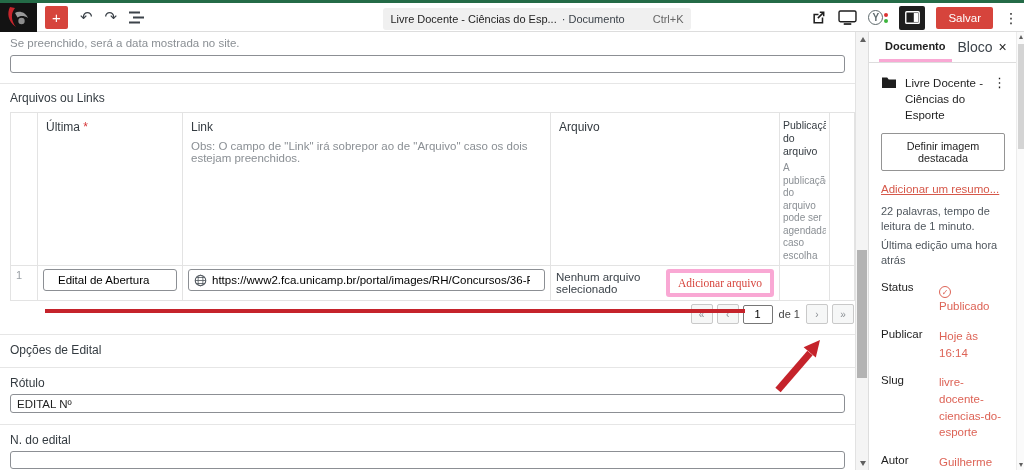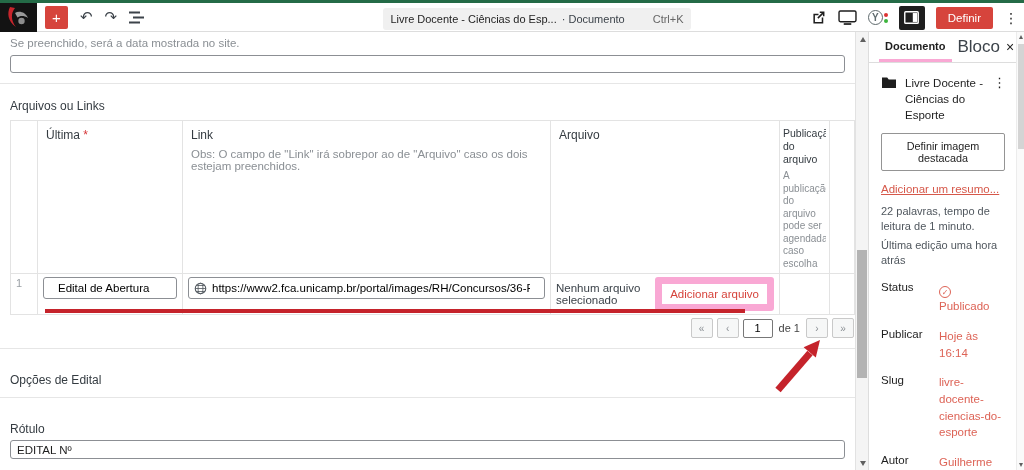--- a/index.html
+++ b/index.html
@@ -31,62 +31,62 @@
   .save-btn { background:#d6443c; color:#fff; border:none; border-radius:2px; font-size:11.5px; padding:5px 12px; cursor:pointer; font-family:inherit; }
   .more-btn { background:none; border:none; font-size:14px; color:#1e1e1e; cursor:pointer; }
 
   
   .content { position:absolute; top:32px; left:0; width:855px; height:438px; background:#fff; padding:3px 10px 0 10px; overflow:hidden; }
   .f-label { color:#343b41; font-size:12px; }
   .f-help { color:#8a8f94; font-size:11.5px; margin-top:2px; }
   .t-input { width:100%; height:18px; border:1px solid #8c8f94; border-radius:3px; font-family:inherit; font-size:11.5px; padding:0 6px; color:#1e1e1e; }
   .row1-input { margin-top:6px; }
   .hr { height:1px; background:#e6e6e6; margin:10px -10px 0 -10px; }
-  .sec-title { margin-top:15px; color:#343b41; }
+  .sec-title { margin-top:7px; color:#343b41; }
   .req { color:#d63638; }
 
   table.acf { margin-top:7px; width:844px; border-collapse:collapse; table-layout:fixed; }
   table.acf th, table.acf td { border:1px solid #e3e3e3; vertical-align:top; text-align:left; font-weight:normal; }
   table.acf th { padding:7px 8px; color:#343b41; font-size:12px; }
   col.c-num{width:27px;} col.c-tit{width:145px;} col.c-link{width:368px;} col.c-arq{width:229px;} col.c-pub{width:50px;} col.c-end{width:25px;}
   .obs { color:#8a8f94; font-size:11.5px; margin-top:6px; font-weight:normal; }
   .pubwrap { height:140px; overflow:hidden; font-size:10px; line-height:1.25; }
   .pubwrap .p-label { color:#343b41; font-size:10.5px; }
   .pubwrap .p-help { color:#8a8f94; margin-top:4px; }
   td.cell { vertical-align:middle; padding:3px 5px; height:30px; }
   td.c-numcell { text-align:center; color:#9aa0a5; font-size:11px; vertical-align:middle; }
   .cell-input { width:100%; height:22px; border:1px solid #8c8f94; border-radius:3px; font-family:inherit; font-size:11.5px; padding:0 14px; }
   .link-wrap { position:relative; }
   .link-wrap svg { position:absolute; left:6px; top:5px; }
   .link-wrap input { padding-left:23px; }
   .arq-cell { display:flex; align-items:center; gap:7px; font-size:11.5px; color:#3c434a; }
-  .btn-outline-red { background:#fff; border:7px solid #f9a8d4; color:#d6443c; border-radius:3px; padding:4px 8px; font-size:11.5px; cursor:pointer; font-family:Liberation Sans, sans-serif; white-space:nowrap; }
+  .btn-outline-red { background:#fff; border:4px solid #f9a8d4; color:#d6443c; border-radius:3px; padding:4px 8px; font-size:11.5px; cursor:pointer; font-family:Liberation Serif, serif; white-space:nowrap; }
 
   .pag-row { width:844px; margin-top:3px; display:flex; justify-content:flex-end; align-items:center; gap:4px; }
   .pag-btn { width:22px; height:20px; background:#f6f7f7; border:1px solid #c9c9c9; border-radius:2px; color:#8a8f94; font-size:10px; cursor:pointer; }
   .pag-input { width:30px; height:19px; border:1px solid #777; border-radius:2px; text-align:center; font-size:11px; font-family:inherit; }
   .pag-of { font-size:11px; color:#444; margin:0 2px; }
   .add-row-btn { margin-left:10px; background:#d6443c; color:#fff; border:none; border-radius:3px; padding:6px 11px; font-size:11.5px; cursor:pointer; font-family:inherit; }
 
-  .mt8 { margin-top:24px; } .mt4 { margin-top:4px; }
+  .mt8 { margin-top:8px; } .mt4 { margin-top:4px; }
   .hr11 { height:1px; background:#e6e6e6; margin:11px -10px 0 -10px; }
 
   
   .main-sb { position:absolute; top:32px; left:855px; width:13px; height:438px; background:#f4f4f4; border-left:1px solid #e2e2e2; }
   .sb-arrow { position:absolute; left:0; width:13px; height:14px; display:flex; align-items:center; justify-content:center; }
   .tri-up { width:0; height:0; border-left:3.5px solid transparent; border-right:3.5px solid transparent; border-bottom:5px solid #606060; }
   .tri-down { width:0; height:0; border-left:3.5px solid transparent; border-right:3.5px solid transparent; border-top:5px solid #606060; }
   .sb-thumb { position:absolute; left:1px; top:218px; width:10px; height:128px; background:#b3b3b3; }
 
   
   .sidebar { position:absolute; top:32px; left:868px; width:148px; height:438px; background:#fff; border-left:1px solid #ddd; font-size:11.5px; overflow:hidden; }
   .tabs { height:31px; display:flex; align-items:stretch; border-bottom:1px solid #ddd; padding:0 10px; }
   .tab { display:flex; align-items:center; padding:0 6px; color:#1e1e1e; cursor:pointer; }
   .tab.active { border-bottom:3px solid #f9a8d4; font-weight:bold; font-size:11px; }
-  .tab.plain { color:#3c434a; font-size:17px;text-align:right; }
+  .tab.plain { color:#3c434a; font-size:14px;text-align:right; }
   .tab-close { margin-left:auto; background:none; border:none; font-size:14px; color:#1e1e1e; cursor:pointer; }
   .doc-head { display:flex; gap:8px; padding:12px 10px 0 12px; }
   .doc-head .title { flex:1; line-height:1.4; font-size:11.5px; color:#1e1e1e; }
   .k-ellipsis { background:none; border:none; font-size:13px; color:#1e1e1e; cursor:pointer; align-self:flex-start; }
   .featured-btn { display:block; margin:10px 12px 0 12px; width:124px; background:#fff; border:1px solid #949494; border-radius:2px;
                   padding:6px 2px; font-size:10.8px; color:#1e1e1e; cursor:pointer; font-family:inherit; }
   .summary-link { display:inline-block; margin:12px 12px 0 12px; color:#d6584a; text-decoration:underline; font-size:11.5px; cursor:pointer; }
   .gray-txt { margin:9px 12px 0 12px; color:#50575e; font-size:11px; line-height:1.35; }
   .gray-txt.tight { margin-top:4px; }
   .meta { margin:13px 12px 0 12px; }
@@ -158,21 +158,21 @@
           <span class="dot red"></span>
           <span class="dot green"></span>
         </span>
       </button>
       <button class="toggle-dark">
         <svg width="15" height="13" viewBox="0 0 16 14">
           <rect x="0.75" y="0.75" width="14.5" height="12.5" rx="1" fill="none" stroke="#fff" stroke-width="1.5"></rect>
           <rect x="9.4" y="2.2" width="4.7" height="9.6" fill="#fff"></rect>
         </svg>
       </button>
-      <button class="save-btn">Definir</button>
+      <button class="save-btn">Salvar</button>
       <button class="more-btn">⋮</button>
     </div>
   </header>
 
   <main class="content">
 
     <div class="f-help">Se preenchido, será a data mostrada no site.</div>
     <input class="t-input row1-input" type="text" value="" style="">
 
     <div class="hr"></div>

